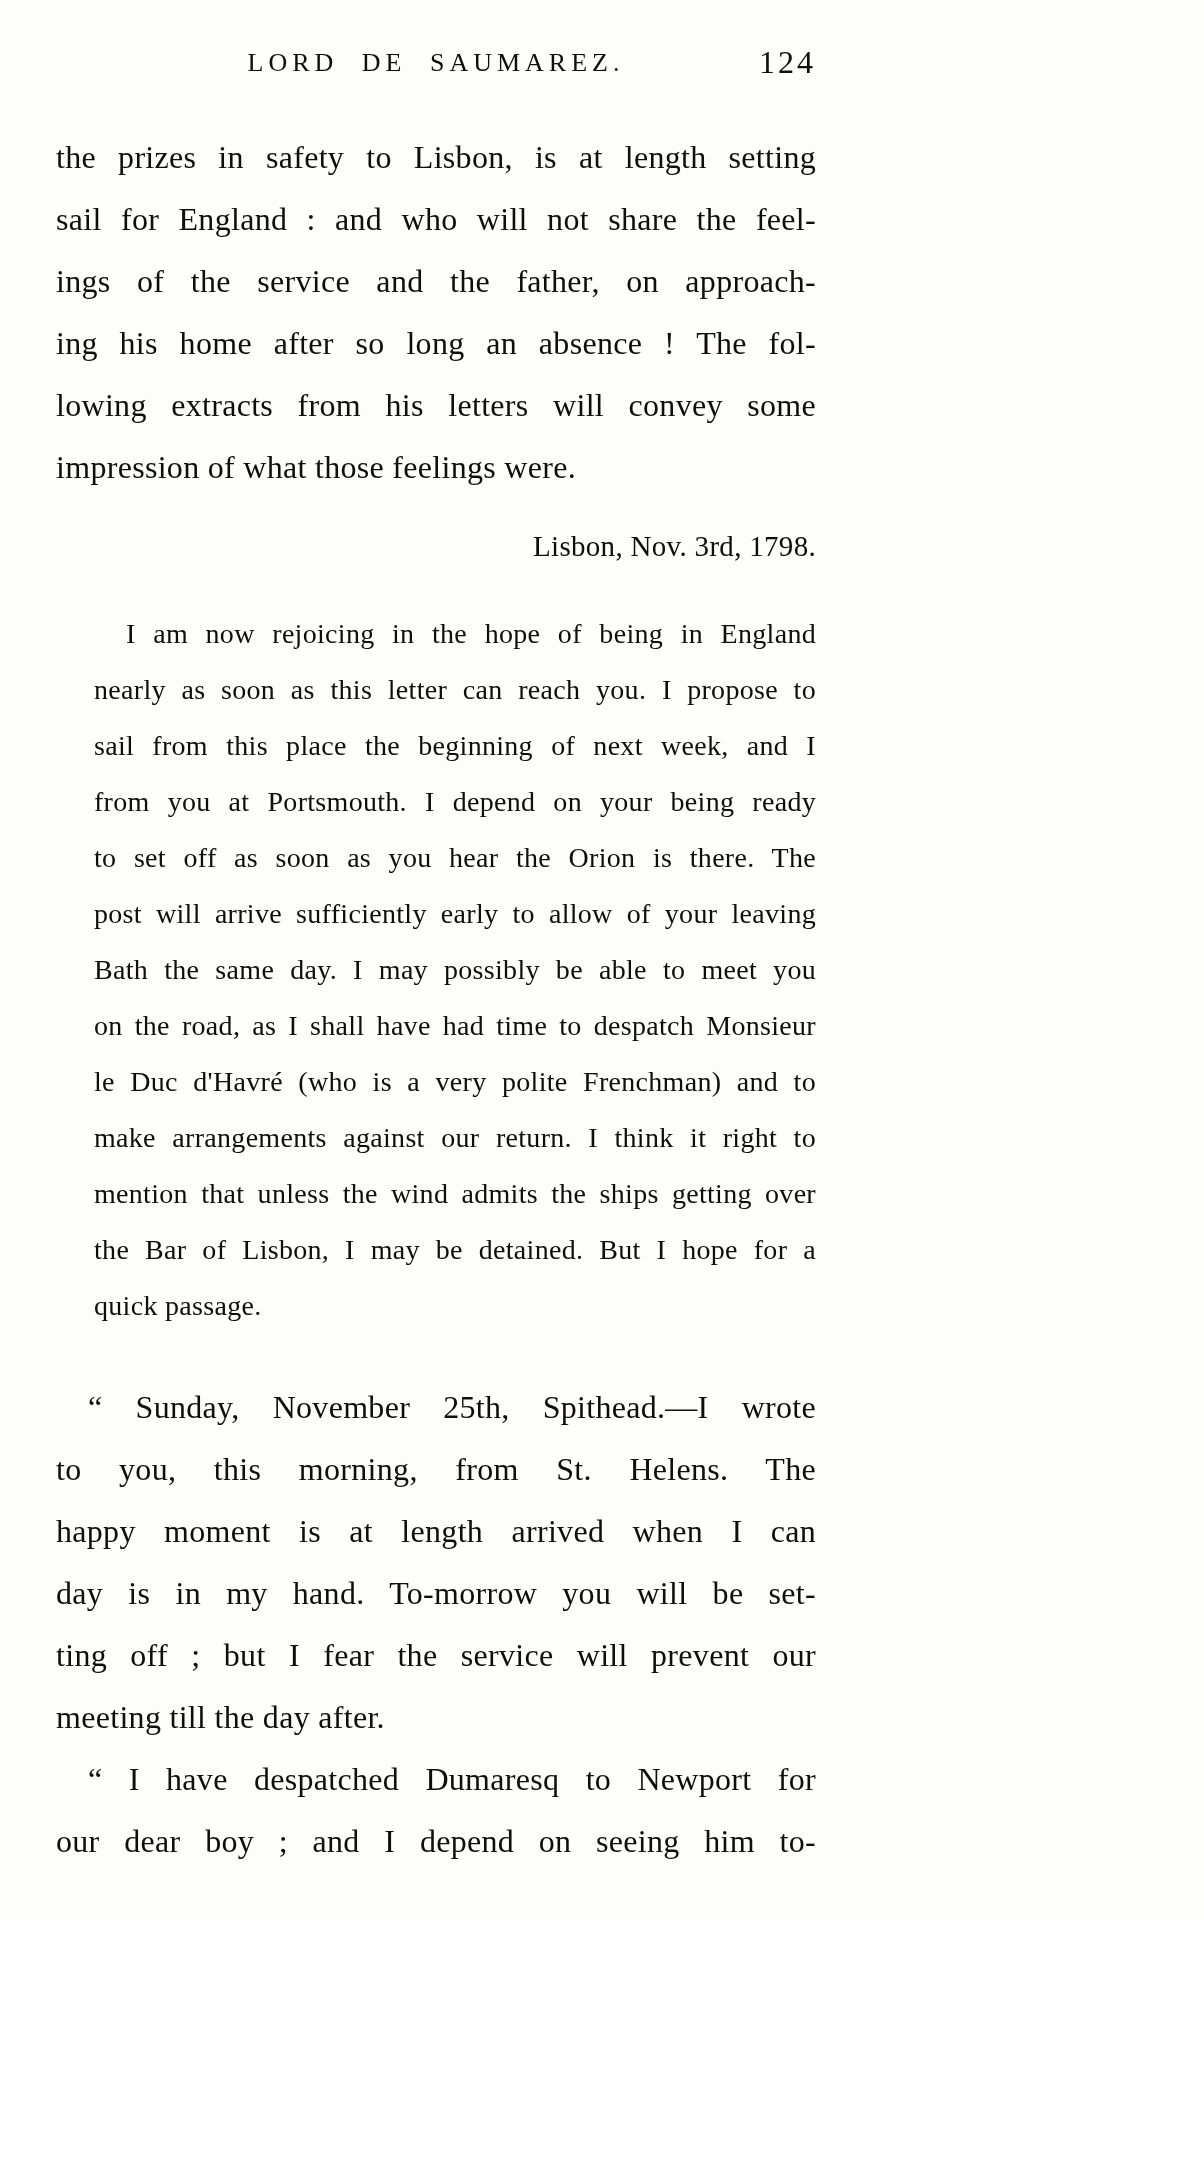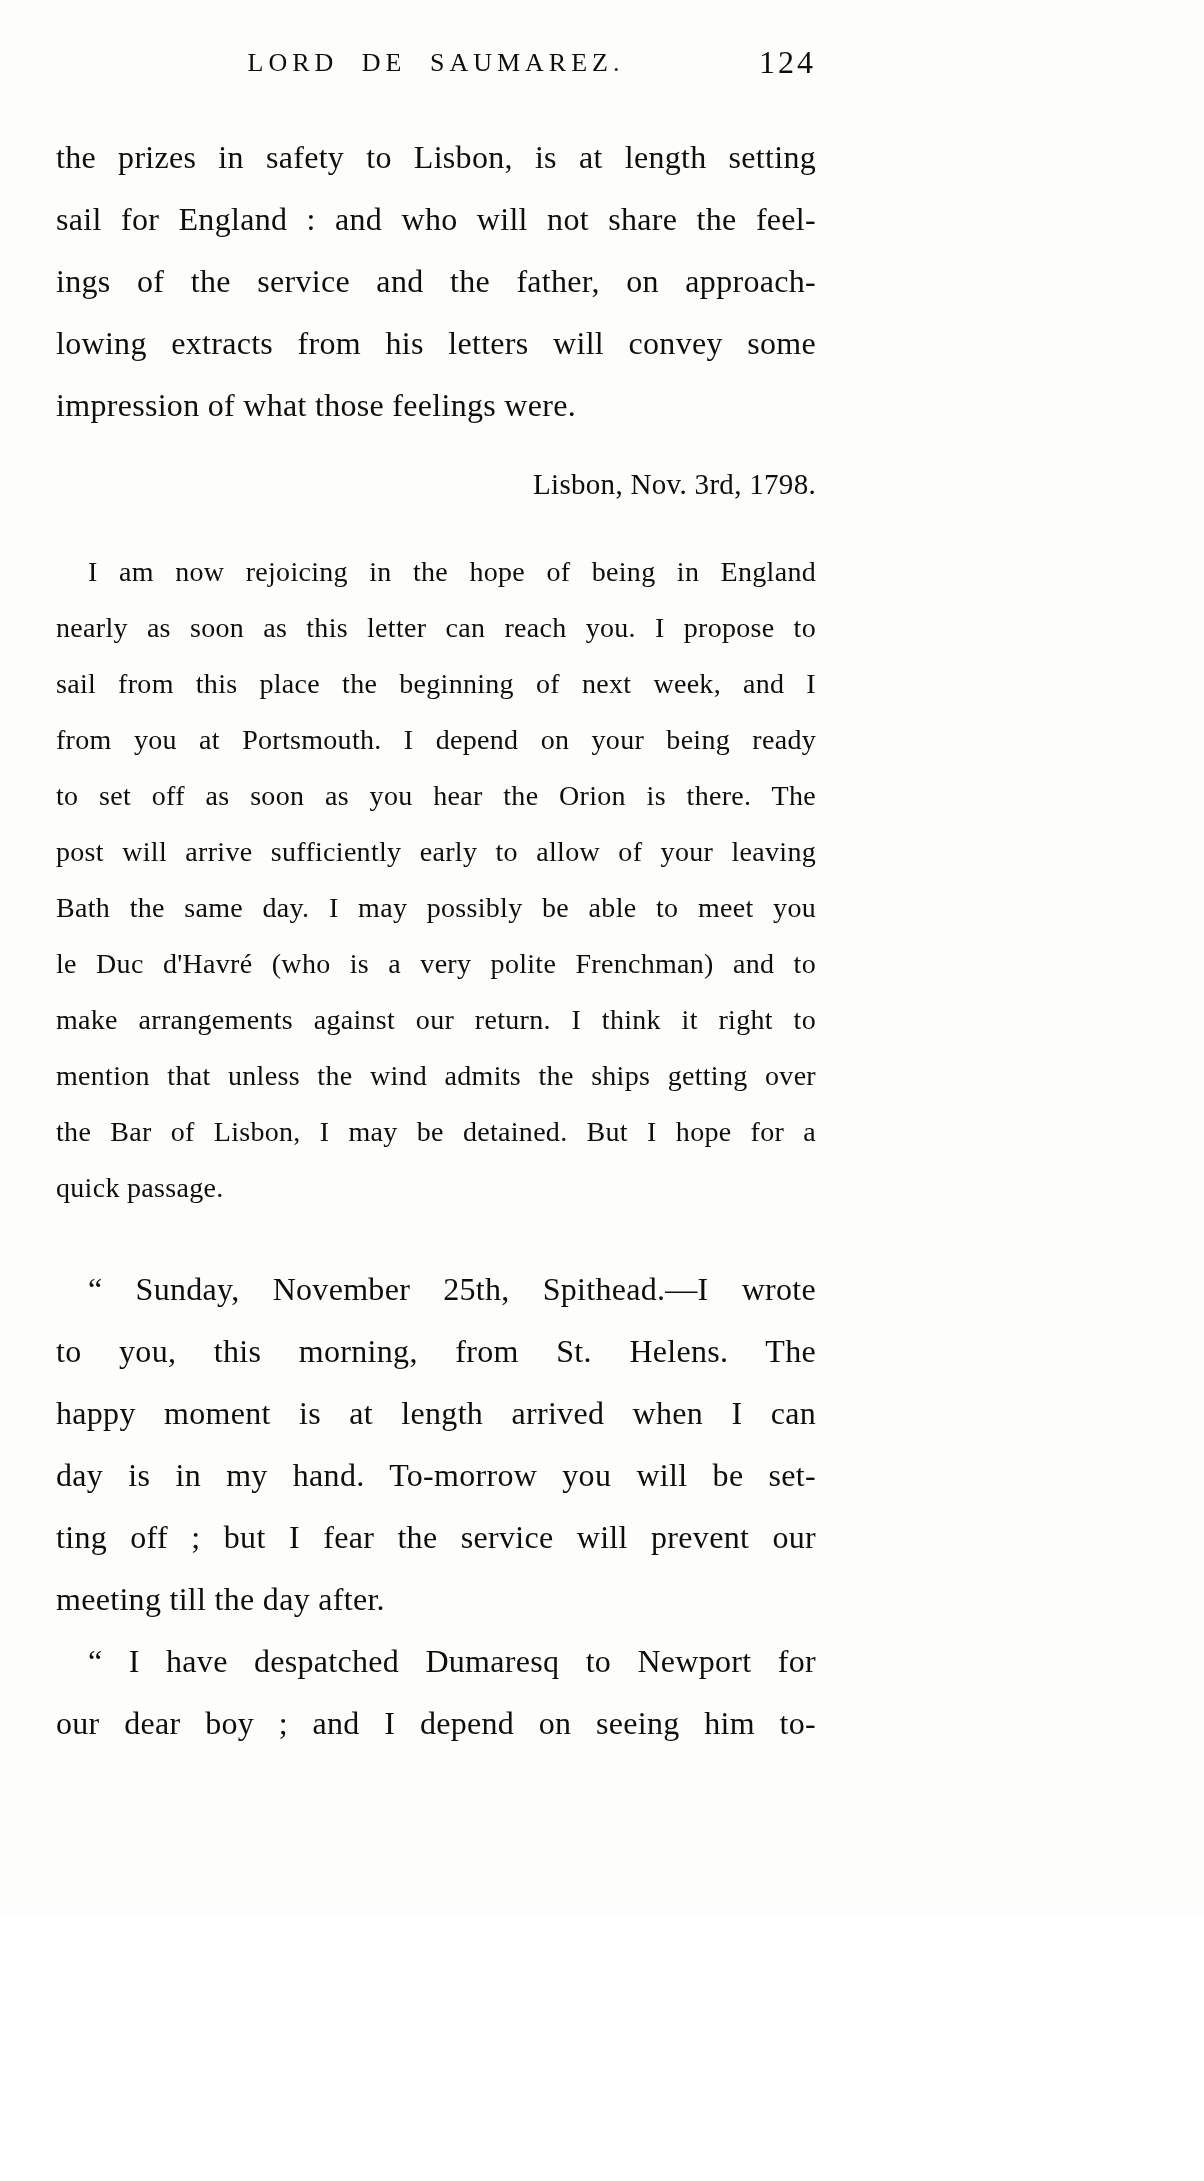--- a/index.html
+++ b/index.html
@@ -45,20 +45,21 @@
     font-size: 32px;
     line-height: 62px;
     text-align: justify;
     text-align-last: justify;
     letter-spacing: 0.3px;
     white-space: nowrap;
   }
   .para.small .line {
     font-size: 28px;
     line-height: 56px;
+    margin-left: 38px;
   }
   .para .line.flush-last {
     text-align-last: left;
     white-space: normal;
   }
   .line.indent {
     padding-left: 32px;
   }
   .dateline {
     font-size: 29px;
@@ -77,34 +78,36 @@
 
     <div class="running-head">
       <div class="running-title">LORD DE SAUMAREZ.</div>
       <div class="page-number">124</div>
     </div>
 
     <div class="para">
       <div class="line">the prizes in safety to Lisbon, is at length setting</div>
       <div class="line">sail for England : and who will not share the feel-</div>
       <div class="line">ings of the service and the father, on approach-</div>
+      <div class="line">ing his home after so long an absence !  The fol-</div>
       <div class="line">lowing extracts from his letters will convey some</div>
       <div class="line flush-last">impression of what those feelings were.</div>
     </div>
 
     <div class="dateline">Lisbon, Nov. 3rd, 1798.</div>
 
     <div class="para small">
       <div class="line indent">I am now rejoicing in the hope of being in England</div>
       <div class="line">nearly as soon as this letter can reach you.  I propose to</div>
       <div class="line">sail from this place the beginning of next week, and I</div>
       <div class="line">from you at Portsmouth.  I depend on your being ready</div>
       <div class="line">to set off as soon as you hear the Orion is there.  The</div>
       <div class="line">post will arrive sufficiently early to allow of your leaving</div>
       <div class="line">Bath the same day.  I may possibly be able to meet you</div>
+      <div class="line">on the road, as I shall have had time to despatch Monsieur</div>
       <div class="line">le Duc d'Havré (who is a very polite Frenchman) and to</div>
       <div class="line">make arrangements against our return.  I think it right to</div>
       <div class="line">mention that unless the wind admits the ships getting over</div>
       <div class="line">the Bar of Lisbon, I may be detained.  But I hope for a</div>
       <div class="line flush-last">quick passage.</div>
     </div>
 
     <div class="para" style="margin-top:42px;">
       <div class="line indent">“ Sunday, November 25th, Spithead.—I wrote</div>
       <div class="line">to you, this morning, from St. Helens.  The</div>

